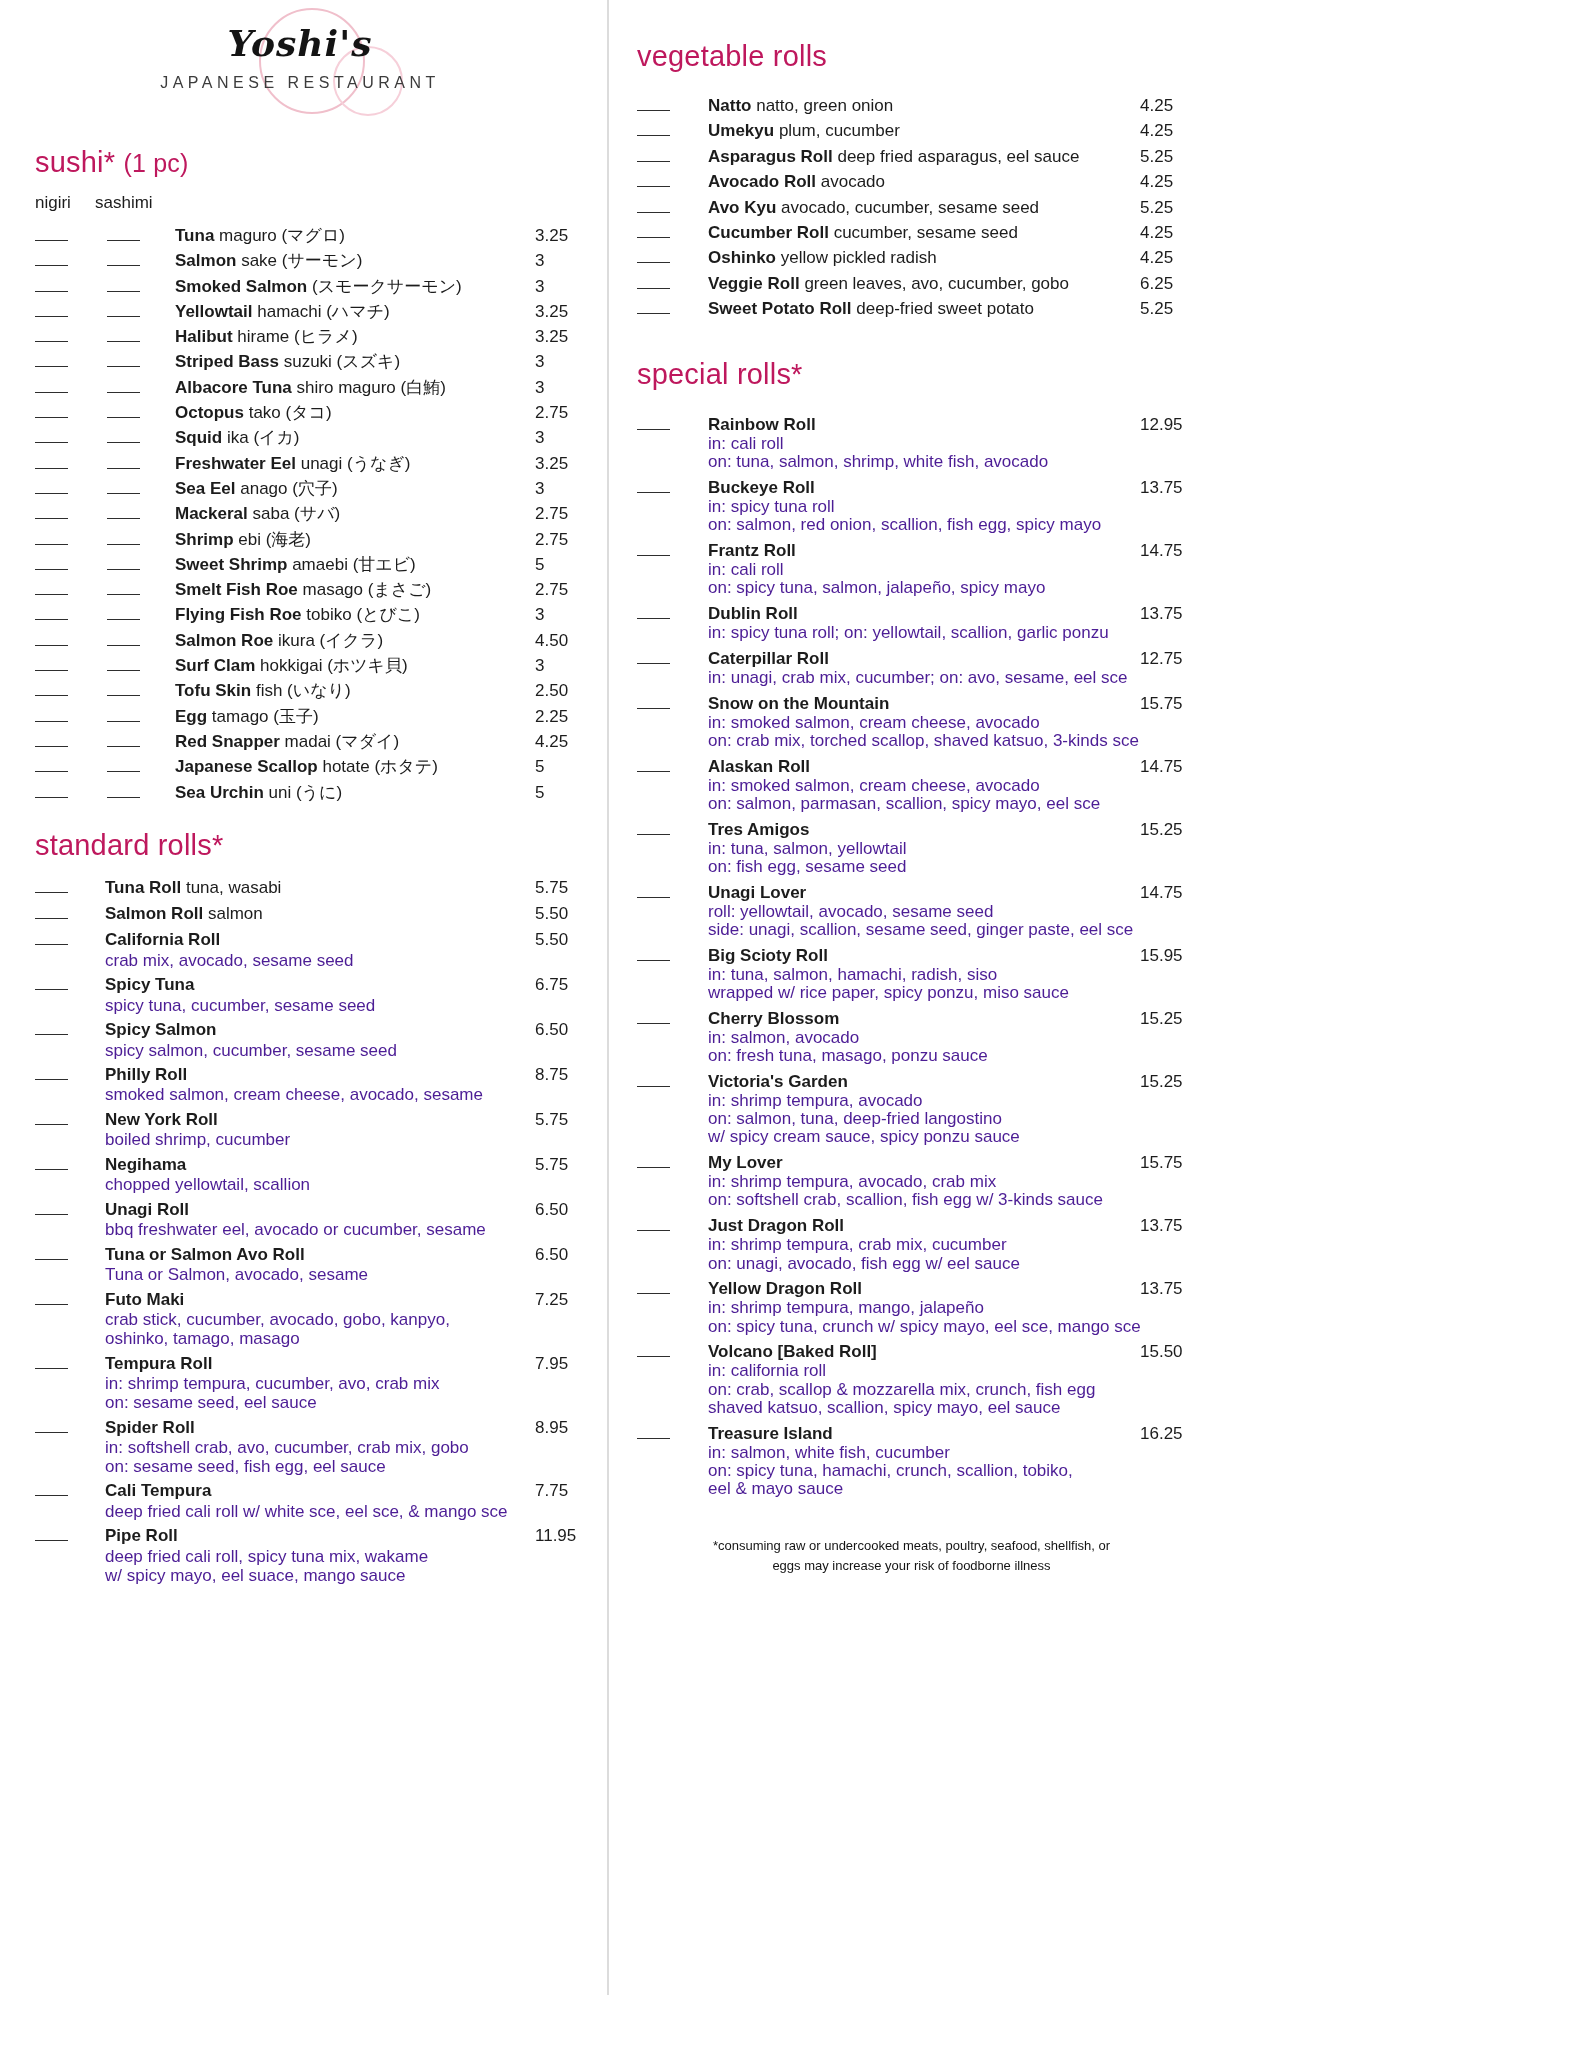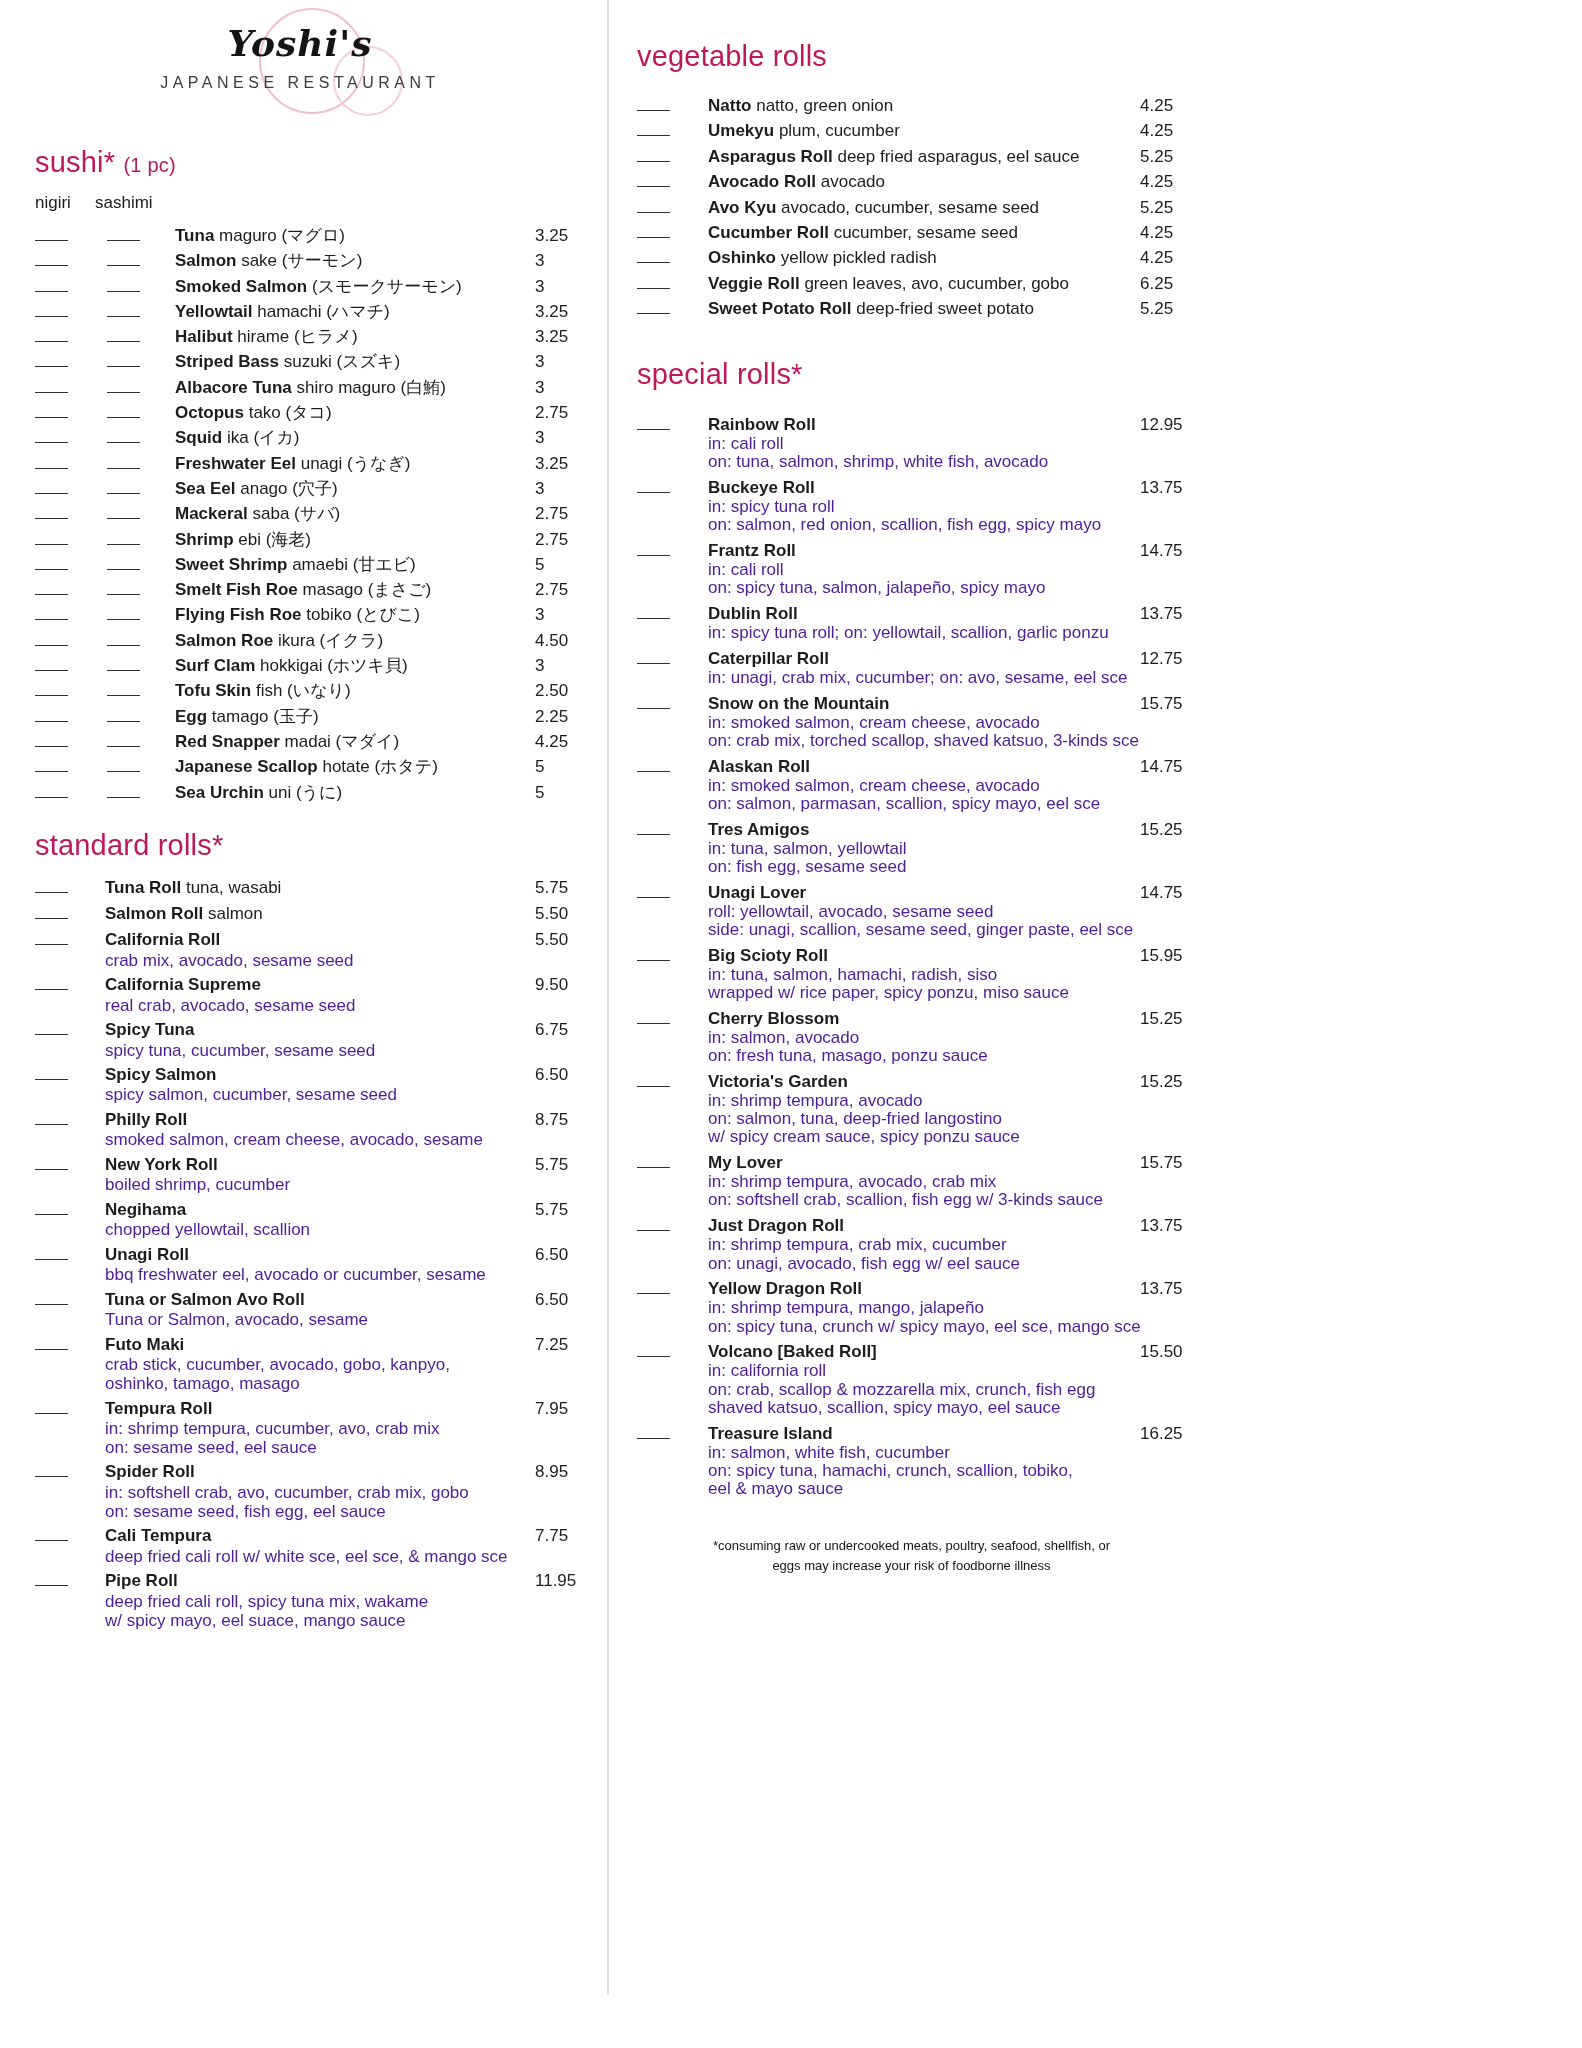--- a/index.html
+++ b/index.html
@@ -15,21 +15,21 @@
   
   .logo{position:relative;width:530px;height:116px;text-align:center;}
   .ring{position:absolute;border-radius:50%;}
   .ring1{width:102px;height:102px;left:224px;top:-6px;border:2px solid #f0bfcb;}
   .ring2{width:66px;height:66px;left:298px;top:32px;border:2px solid #f6cfd9;}
   .logo-name{position:relative;z-index:1;font-family:"DejaVu Serif",serif;font-style:italic;font-weight:700;
     font-size:36px;line-height:58px;letter-spacing:1px;color:#141414;}
   .logo-sub{position:relative;z-index:1;font-size:16px;letter-spacing:4.5px;color:#3c3c3c;margin-top:2px;}
 
   h2{font-size:29px;font-weight:400;letter-spacing:.2px;margin:0;color:#be185d;}
-  .h2-suffix{font-size:20px;font-weight:400;}
+  .h2-suffix{font-size:25px;font-weight:400;}
 
   
   .sushi-section h2{margin-top:16px;}
   .colheads{margin:14px 0 10px 0;font-size:17px;}
   .colheads .ch1{display:inline-block;width:60px;}
   .sushi-row{display:grid;grid-template-columns:72px 68px 360px 72px;line-height:25.3px;align-items:baseline;}
 
   .blank{display:inline-block;width:33px;height:.85em;border-bottom:1.7px solid #2e2e2e;}
 
   .nm{font-weight:700;}
@@ -240,28 +240,20 @@
           <div class="roll-row">
             <span class="bcell"><span class="blank"></span></span>
             <span class="nmcell"><span class="nm">California Roll</span></span>
             <span class="price">5.50</span>
           </div>
           <div class="sub-line">crab mix, avocado, sesame seed</div>
         </div>
         <div class="roll-item std">
           <div class="roll-row">
             <span class="bcell"><span class="blank"></span></span>
-            <span class="nmcell"><span class="nm">California Supreme</span></span>
-            <span class="price">9.50</span>
-          </div>
-          <div class="sub-line">real crab, avocado, sesame seed</div>
-        </div>
-        <div class="roll-item std">
-          <div class="roll-row">
-            <span class="bcell"><span class="blank"></span></span>
             <span class="nmcell"><span class="nm">Spicy Tuna</span></span>
             <span class="price">6.75</span>
           </div>
           <div class="sub-line">spicy tuna, cucumber, sesame seed</div>
         </div>
         <div class="roll-item std">
           <div class="roll-row">
             <span class="bcell"><span class="blank"></span></span>
             <span class="nmcell"><span class="nm">Spicy Salmon</span></span>
             <span class="price">6.50</span>

